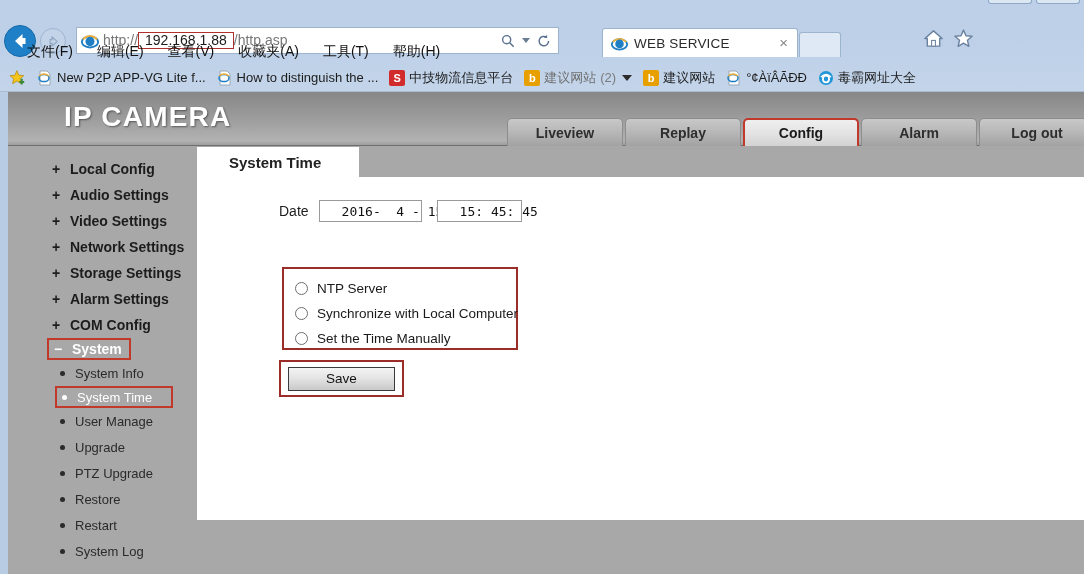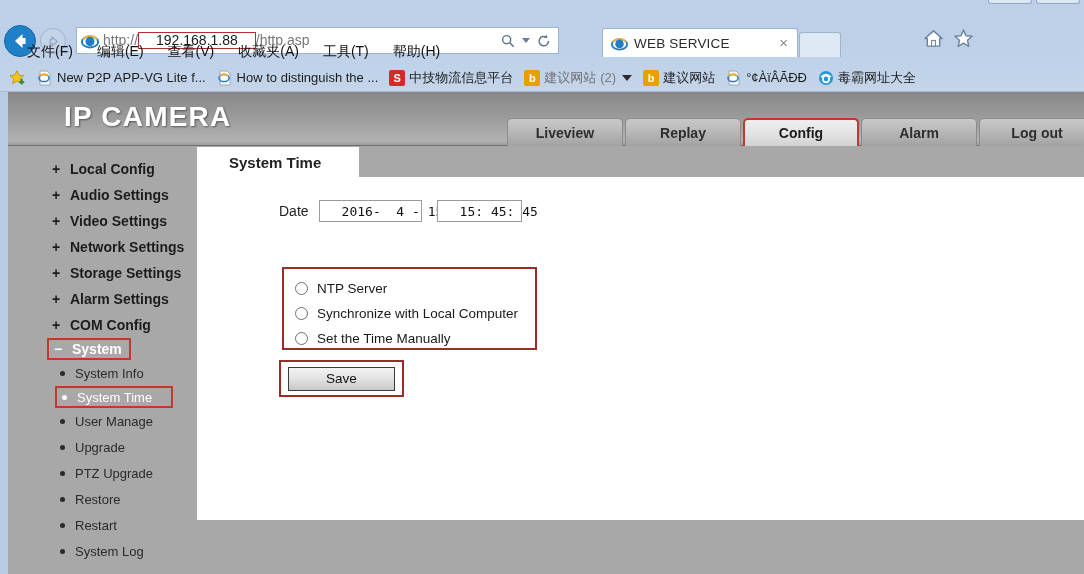--- a/index.html
+++ b/index.html
@@ -65,21 +65,21 @@
     flex: 1 1 auto;
     display: flex; align-items: baseline;
     font-family: "Liberation Sans", sans-serif;
     font-size: 14px; color: #4a4a4a;
     white-space: nowrap; overflow: hidden;
   }
   .url-scheme { color: #777; }
   .url-host {
     color: #1a1a1a;
     border: 1.5px solid #b03030;
-    padding: 0 17px;
+    padding: 0 6px;
     margin: 0 0px;
     line-height: 1.1;
   }
   .url-path { color: #777; }
   .addr-icons {
     flex: 0 0 auto; display: flex; align-items: center; gap: 7px;
     padding-right: 3px; color: #6a7d95;
   }
   .addr-icons svg { width: 14px; height: 14px; }
   .caret-dn {
@@ -294,21 +294,21 @@
     font-family: "DejaVu Sans Mono", monospace;
     font-size: 13px; color: #111;
     padding: 0 22px;
     white-space: pre;
   }
   .datebox { width: 103px; }
   .timebox { width: 85px; margin-left: 15px; }
 
   #radiobox {
     position: absolute; left: 85px; top: 90px;
-    width: 255px; height: 83px;
+    width: 236px; height: 83px;
     border: 2px solid #9b2d28;
     background: #fff;
     padding: 8px 8px 0 11px;
   }
   .radio-row {
     display: flex; align-items: center;
     height: 23px; margin-bottom: 2px;
   }
   .radio-mark {
     width: 13px; height: 13px; border-radius: 50%;

